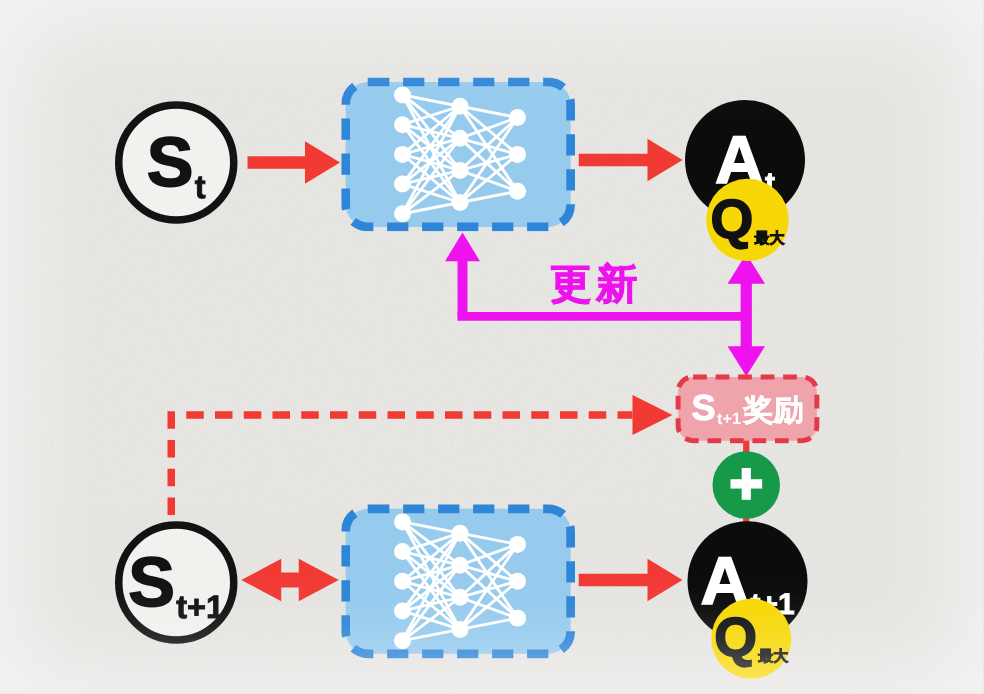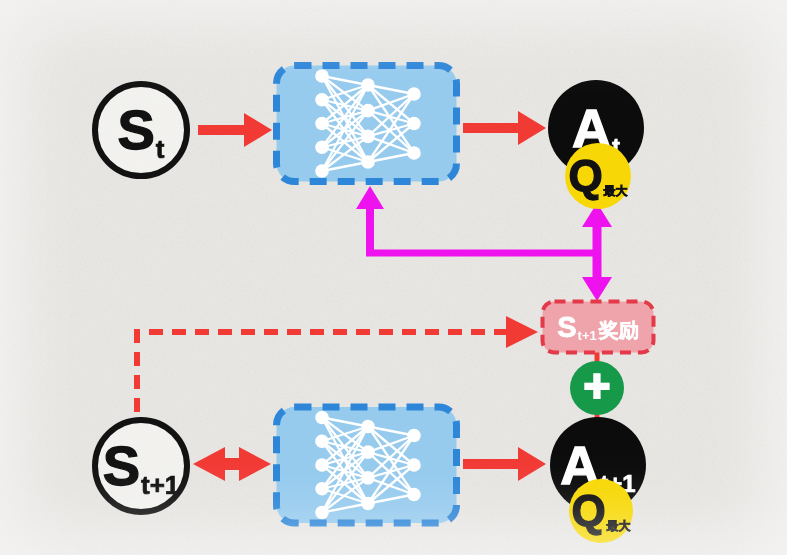--- a/index.html
+++ b/index.html
@@ -50,21 +50,21 @@
 
   .nnbox { position:absolute; z-index:2; }
 
   .reward-box {
     position:absolute; left:540px; top:299px; width:116px; height:56px; z-index:2;
     display:flex; align-items:center; justify-content:center;
   }
   .reward-box .inner { display:flex; align-items:baseline; color:#fff; font-weight:700; line-height:1; }
   .reward-box .r-big { font-size:29px; -webkit-text-stroke:0.8px #fff; }
   .reward-box .r-sub { font-size:13px; position:relative; top:3px; margin:0 2px 0 1px; }
-  .reward-box .r-suffix { font-size:20px; -webkit-text-stroke:0.5px #fff; }
+  .reward-box .r-suffix { font-size:24px; -webkit-text-stroke:0.5px #fff; }
   .reward-box svg { position:absolute; inset:0; }
   .reward-box .inner { position:relative; }
 
   .update-label {
     position:absolute; left:440px; top:210px; z-index:2;
     color:#ee12ee; font-size:33px; font-weight:700; letter-spacing:4px;
     -webkit-text-stroke:0.8px #ee12ee; line-height:1;
   }
 </style>
 </head>
@@ -193,20 +193,21 @@
     </span>
   </div>
 
   <div class="node circle-yellow" style="left:565px; top:143px; width:66px; height:66px;">
     <span class="glyph">
       <span class="big">Q</span>
         <span class="sub">最大</span>
     </span>
   </div>
 
+  <div class="update-label">更新</div>
 
   <div class="reward-box">
     <svg width="116" height="56" viewBox="0 0 116 56">
       <rect x="2.5" y="2.5" width="111" height="51" rx="12" fill="#efa3ab" stroke="#e43948" stroke-width="4" stroke-dasharray="11 7"></rect>
     </svg>
     <span class="inner">
       <span class="r-big">S</span>
         <span class="r-sub">t+1</span>
         <span class="r-suffix">奖励</span>
     </span>

